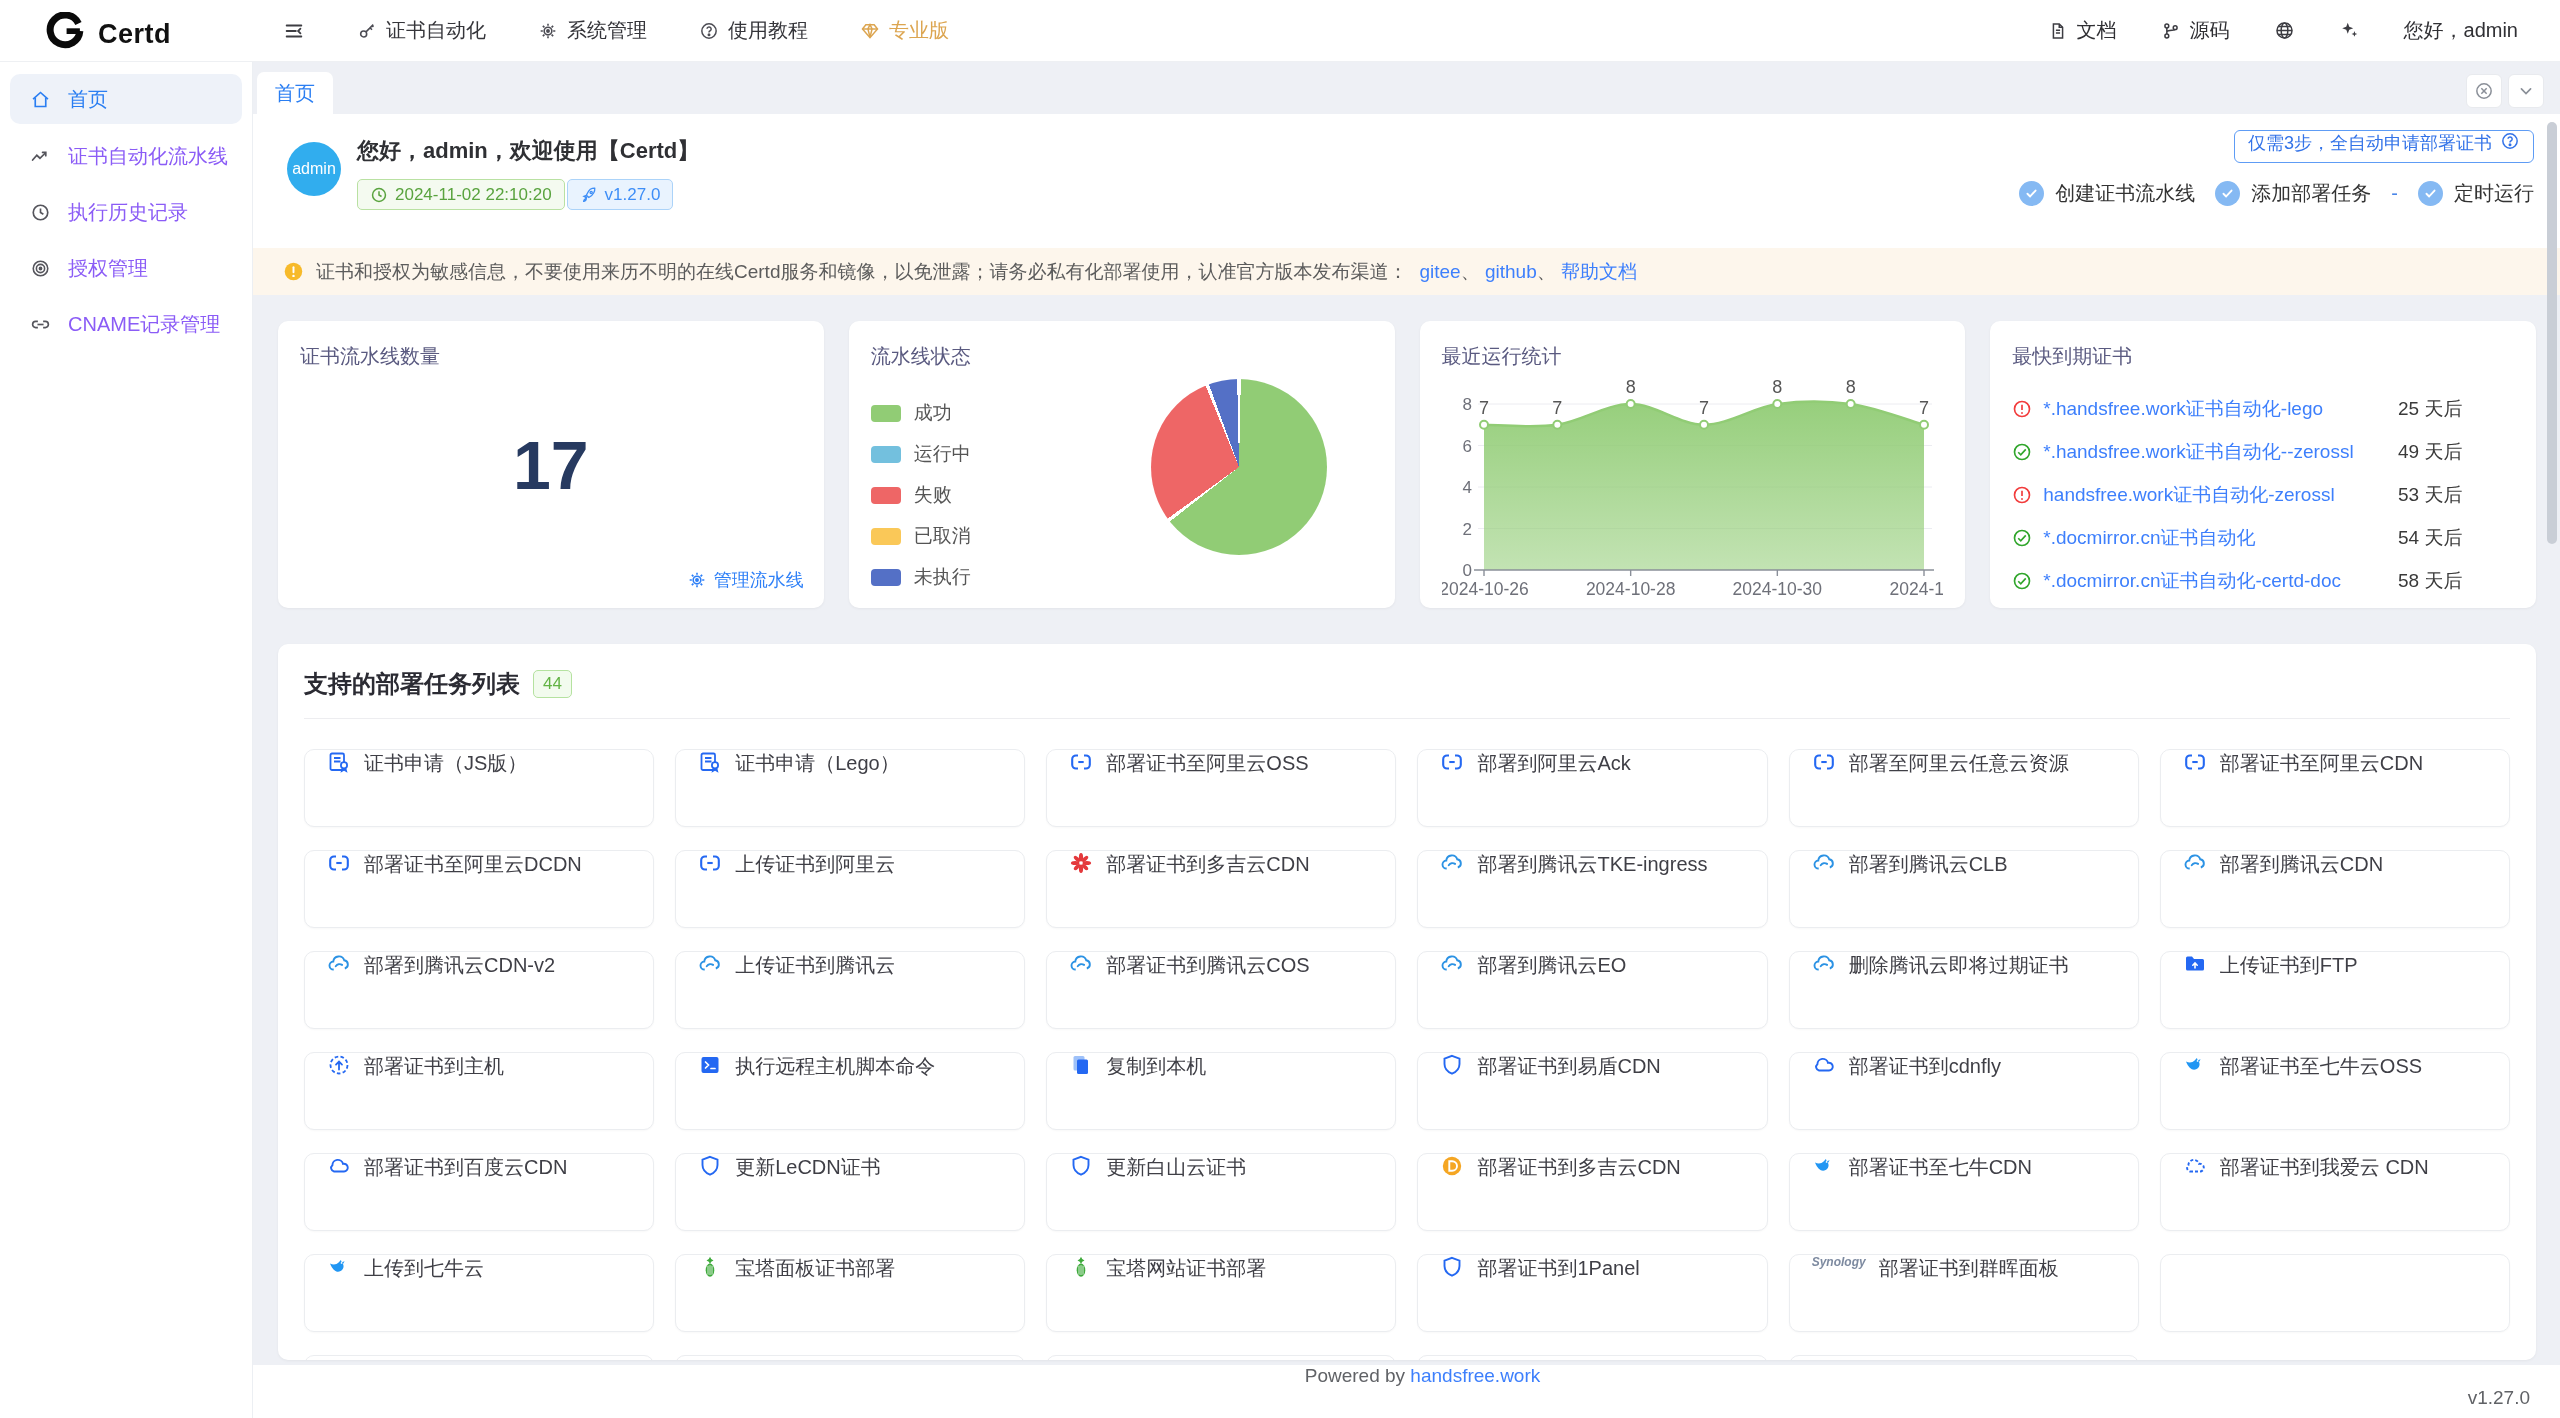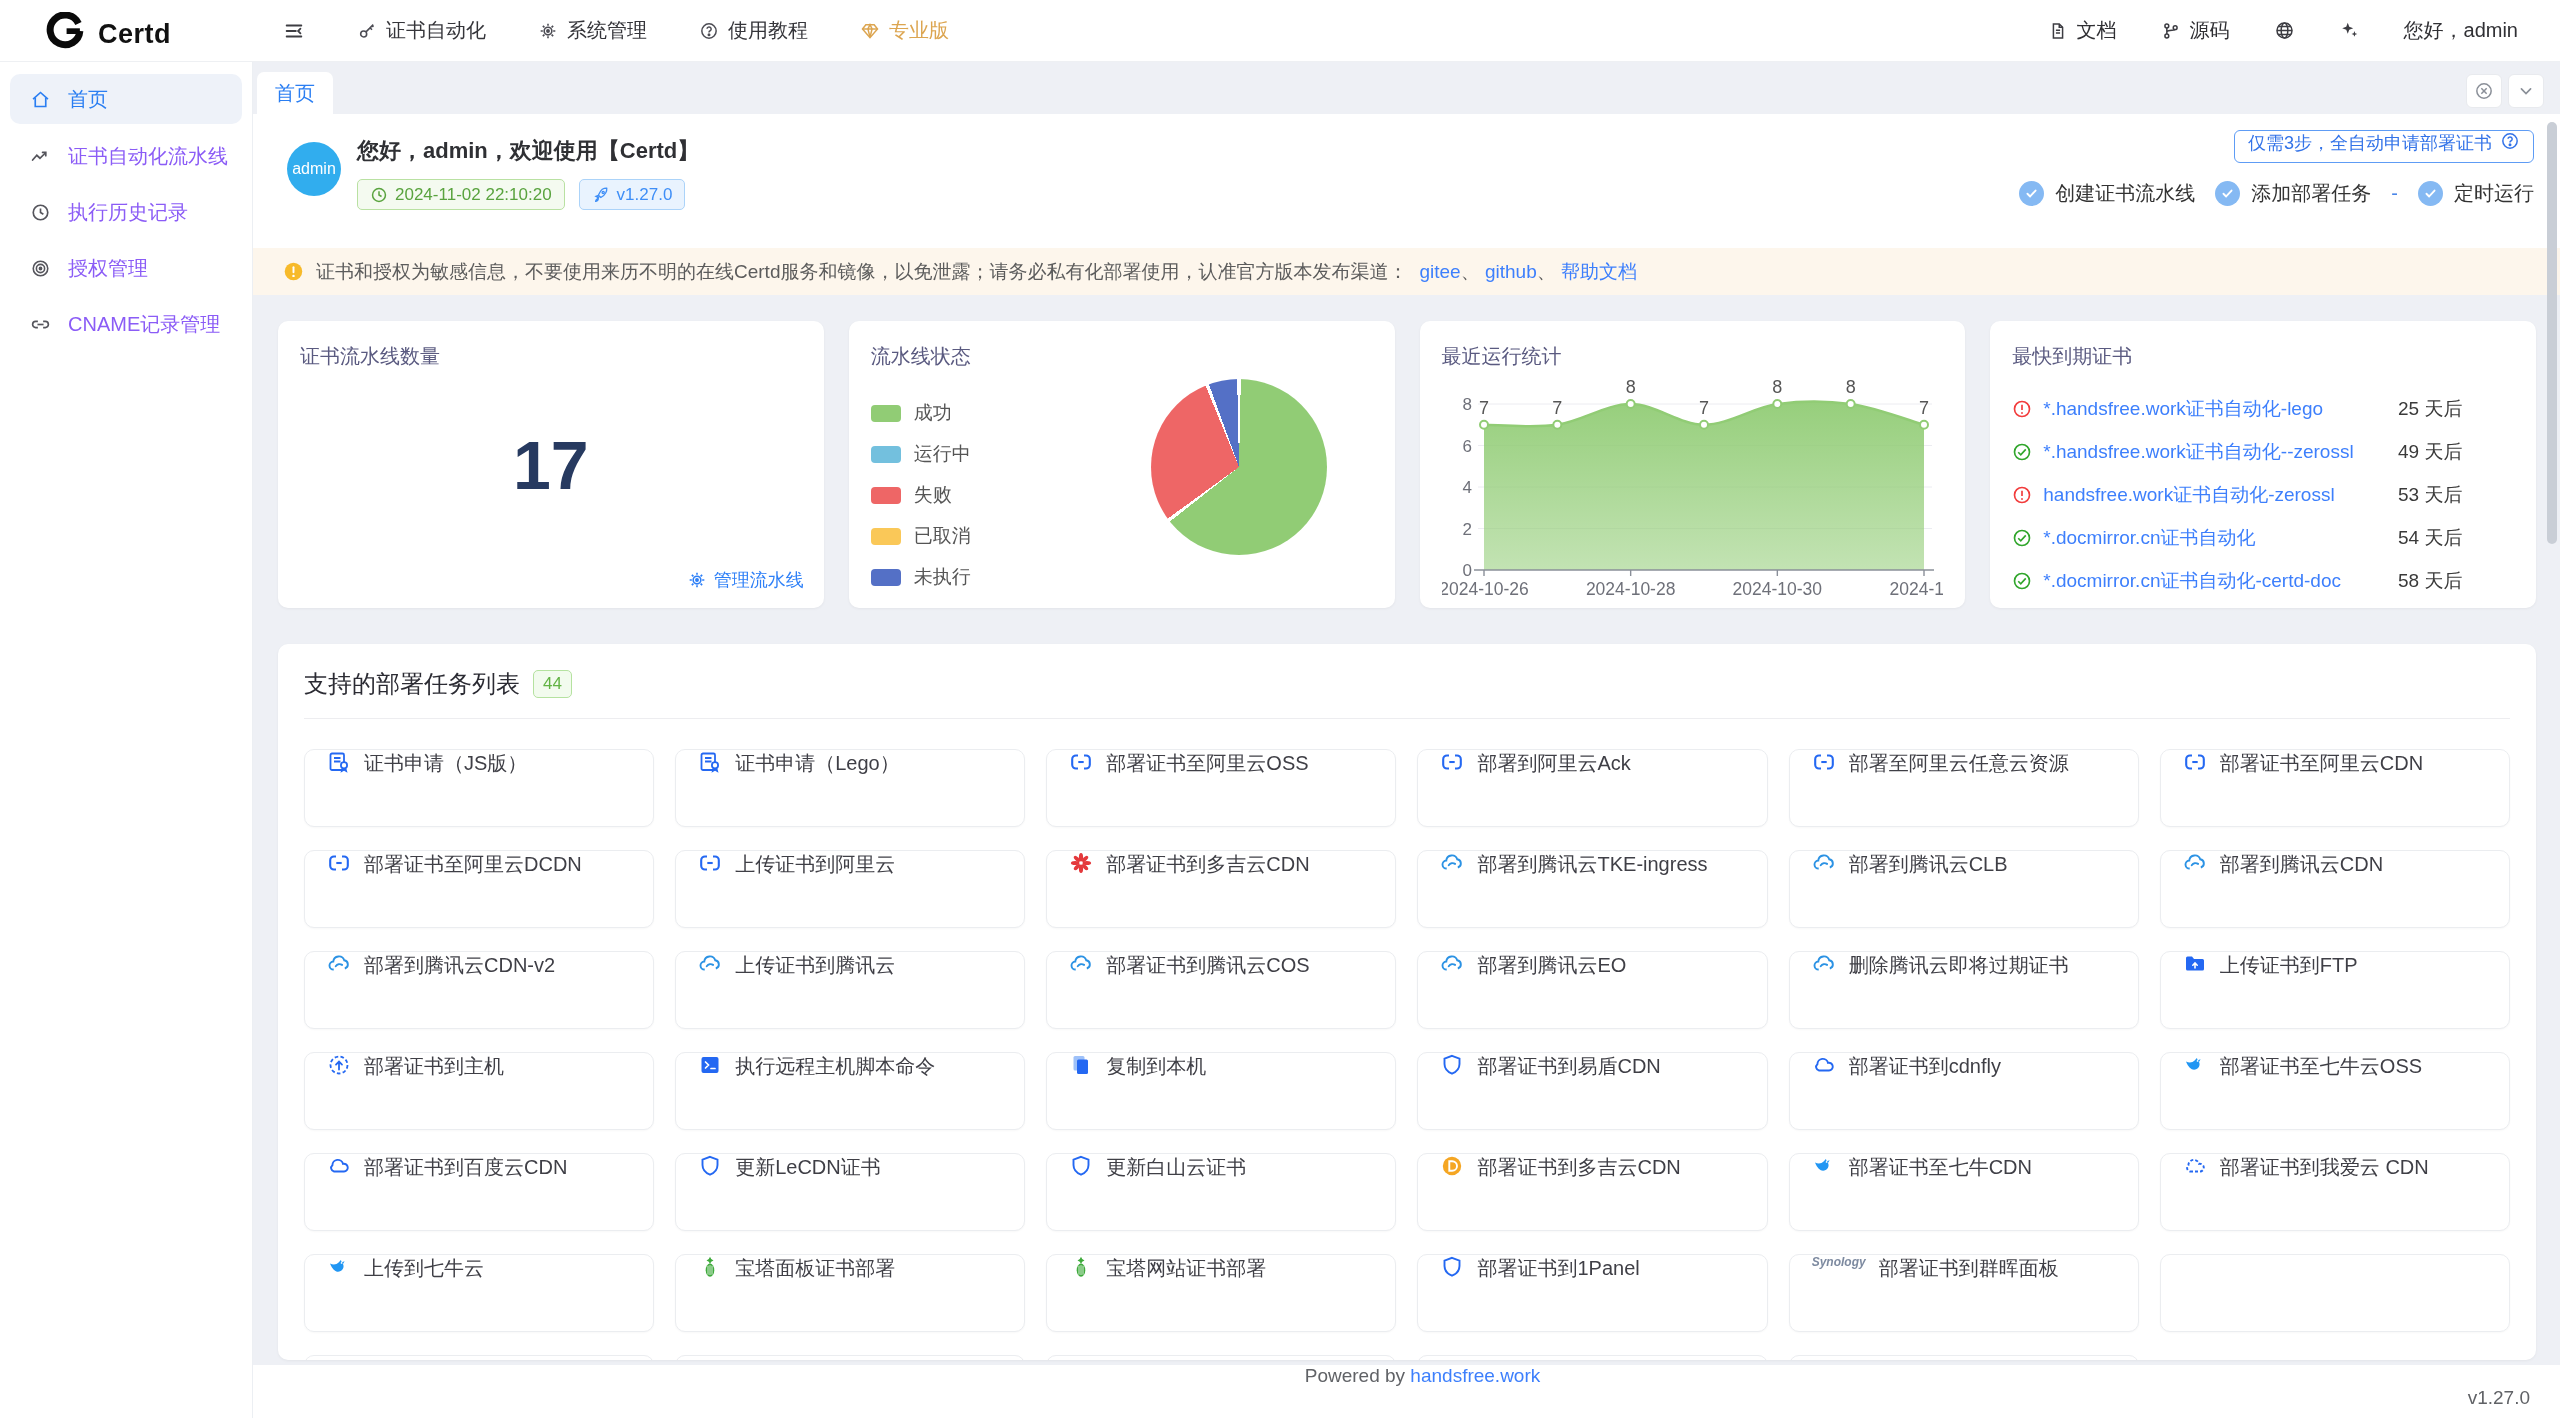--- a/index.html
+++ b/index.html
@@ -43,21 +43,21 @@
   #tab-more-btn { right:16px; }
 
   
   #content { position:absolute; left:253px; top:114px; right:0; bottom:53px; overflow:hidden; }
 
   #welcome-band { height:134px; background:#fff; position:relative; padding:16px 0 0 34px; }
   #avatar { position:absolute; left:34px; top:28px; width:54px; height:54px; border-radius:50%;
     background:#31adee; color:#fff; font-size:16px; display:flex; align-items:center; justify-content:center; }
   #welcome-text { margin-left:70px; }
   #greeting { font-size:22px; font-weight:bold; color:#2f3034; padding-top:6px; }
-  #welcome-badges { display:flex; gap:14px; margin-top:13px; }
+  #welcome-badges { display:flex; gap:2px; margin-top:13px; }
   .badge { height:31px; display:inline-flex; align-items:center; gap:7px; border-radius:5px;
     padding:0 12px; font-size:17px; }
   .badge.green { background:#f4faf0; border:1px solid #b9e1a2; color:#59a33e; }
   .badge.blue  { background:#e9f3fe; border:1px solid #abd3f9; color:#3e8ef7; }
   #steps-box { position:absolute; right:26px; top:16px; text-align:right; }
   #steps-banner { display:inline-flex; align-items:flex-start; gap:8px; border:1px solid #5e9cf5; color:#3373e8;
     background:#fff; border-radius:6px; height:33px; padding:0 13px; font-size:18px; cursor:pointer; }
   #steps-row { display:flex; align-items:center; gap:20px; margin-top:17px; justify-content:flex-end; }
   .step { display:flex; align-items:center; gap:11px; font-size:20px; color:#333; }
   .step-check { width:25px; height:25px; border-radius:50%; background:#85b9f3; display:flex;
@@ -90,21 +90,21 @@
 
   #expire-list { margin-top:26px; display:flex; flex-direction:column; gap:17px; }
   .exp-row { display:flex; align-items:center; gap:11px; }
   .exp-name { color:#3d7ffc; font-size:19px; flex:1; white-space:nowrap; overflow:hidden; cursor:pointer; }
   .exp-days { width:116px; font-size:19px; color:#3a3a3a; }
 
   
   #tasks-panel { margin-top:36px; background:#fff; border-radius:10px; height:716px;
     overflow:hidden; padding:24px 26px; box-shadow:0 1px 3px rgba(0,0,0,.05); }
   #tasks-header { display:flex; align-items:center; gap:13px; }
-  #tasks-title { font-size:24px; font-weight:normal; color:#2b2b33; }
+  #tasks-title { font-size:24px; font-weight:bold; color:#2b2b33; }
   #tasks-count { background:#f2fbee; border:1px solid #b5e2a0; color:#62b344; font-size:17px;
     border-radius:5px; padding:3px 9px; }
   #tasks-divider { border-top:1px solid #ededf0; margin-top:18px; }
   #tasks-grid { margin-top:30px; display:grid; grid-template-columns:repeat(6,1fr);
     grid-auto-rows:78px; gap:23px 21px; }
   .task-card { border:1px solid #ebedf0; border-radius:10px; background:#fff;
     box-shadow:0 1px 2px rgba(0,0,0,.03); display:flex; align-items:flex-start; gap:13px;
     padding-left:22px; cursor:pointer; }
   .task-label { font-size:20px; color:#3f3f46; white-space:nowrap; overflow:hidden; }
   .syn-logo { font-size:12px; font-weight:bold; font-style:italic; color:#7d8aa0; }

